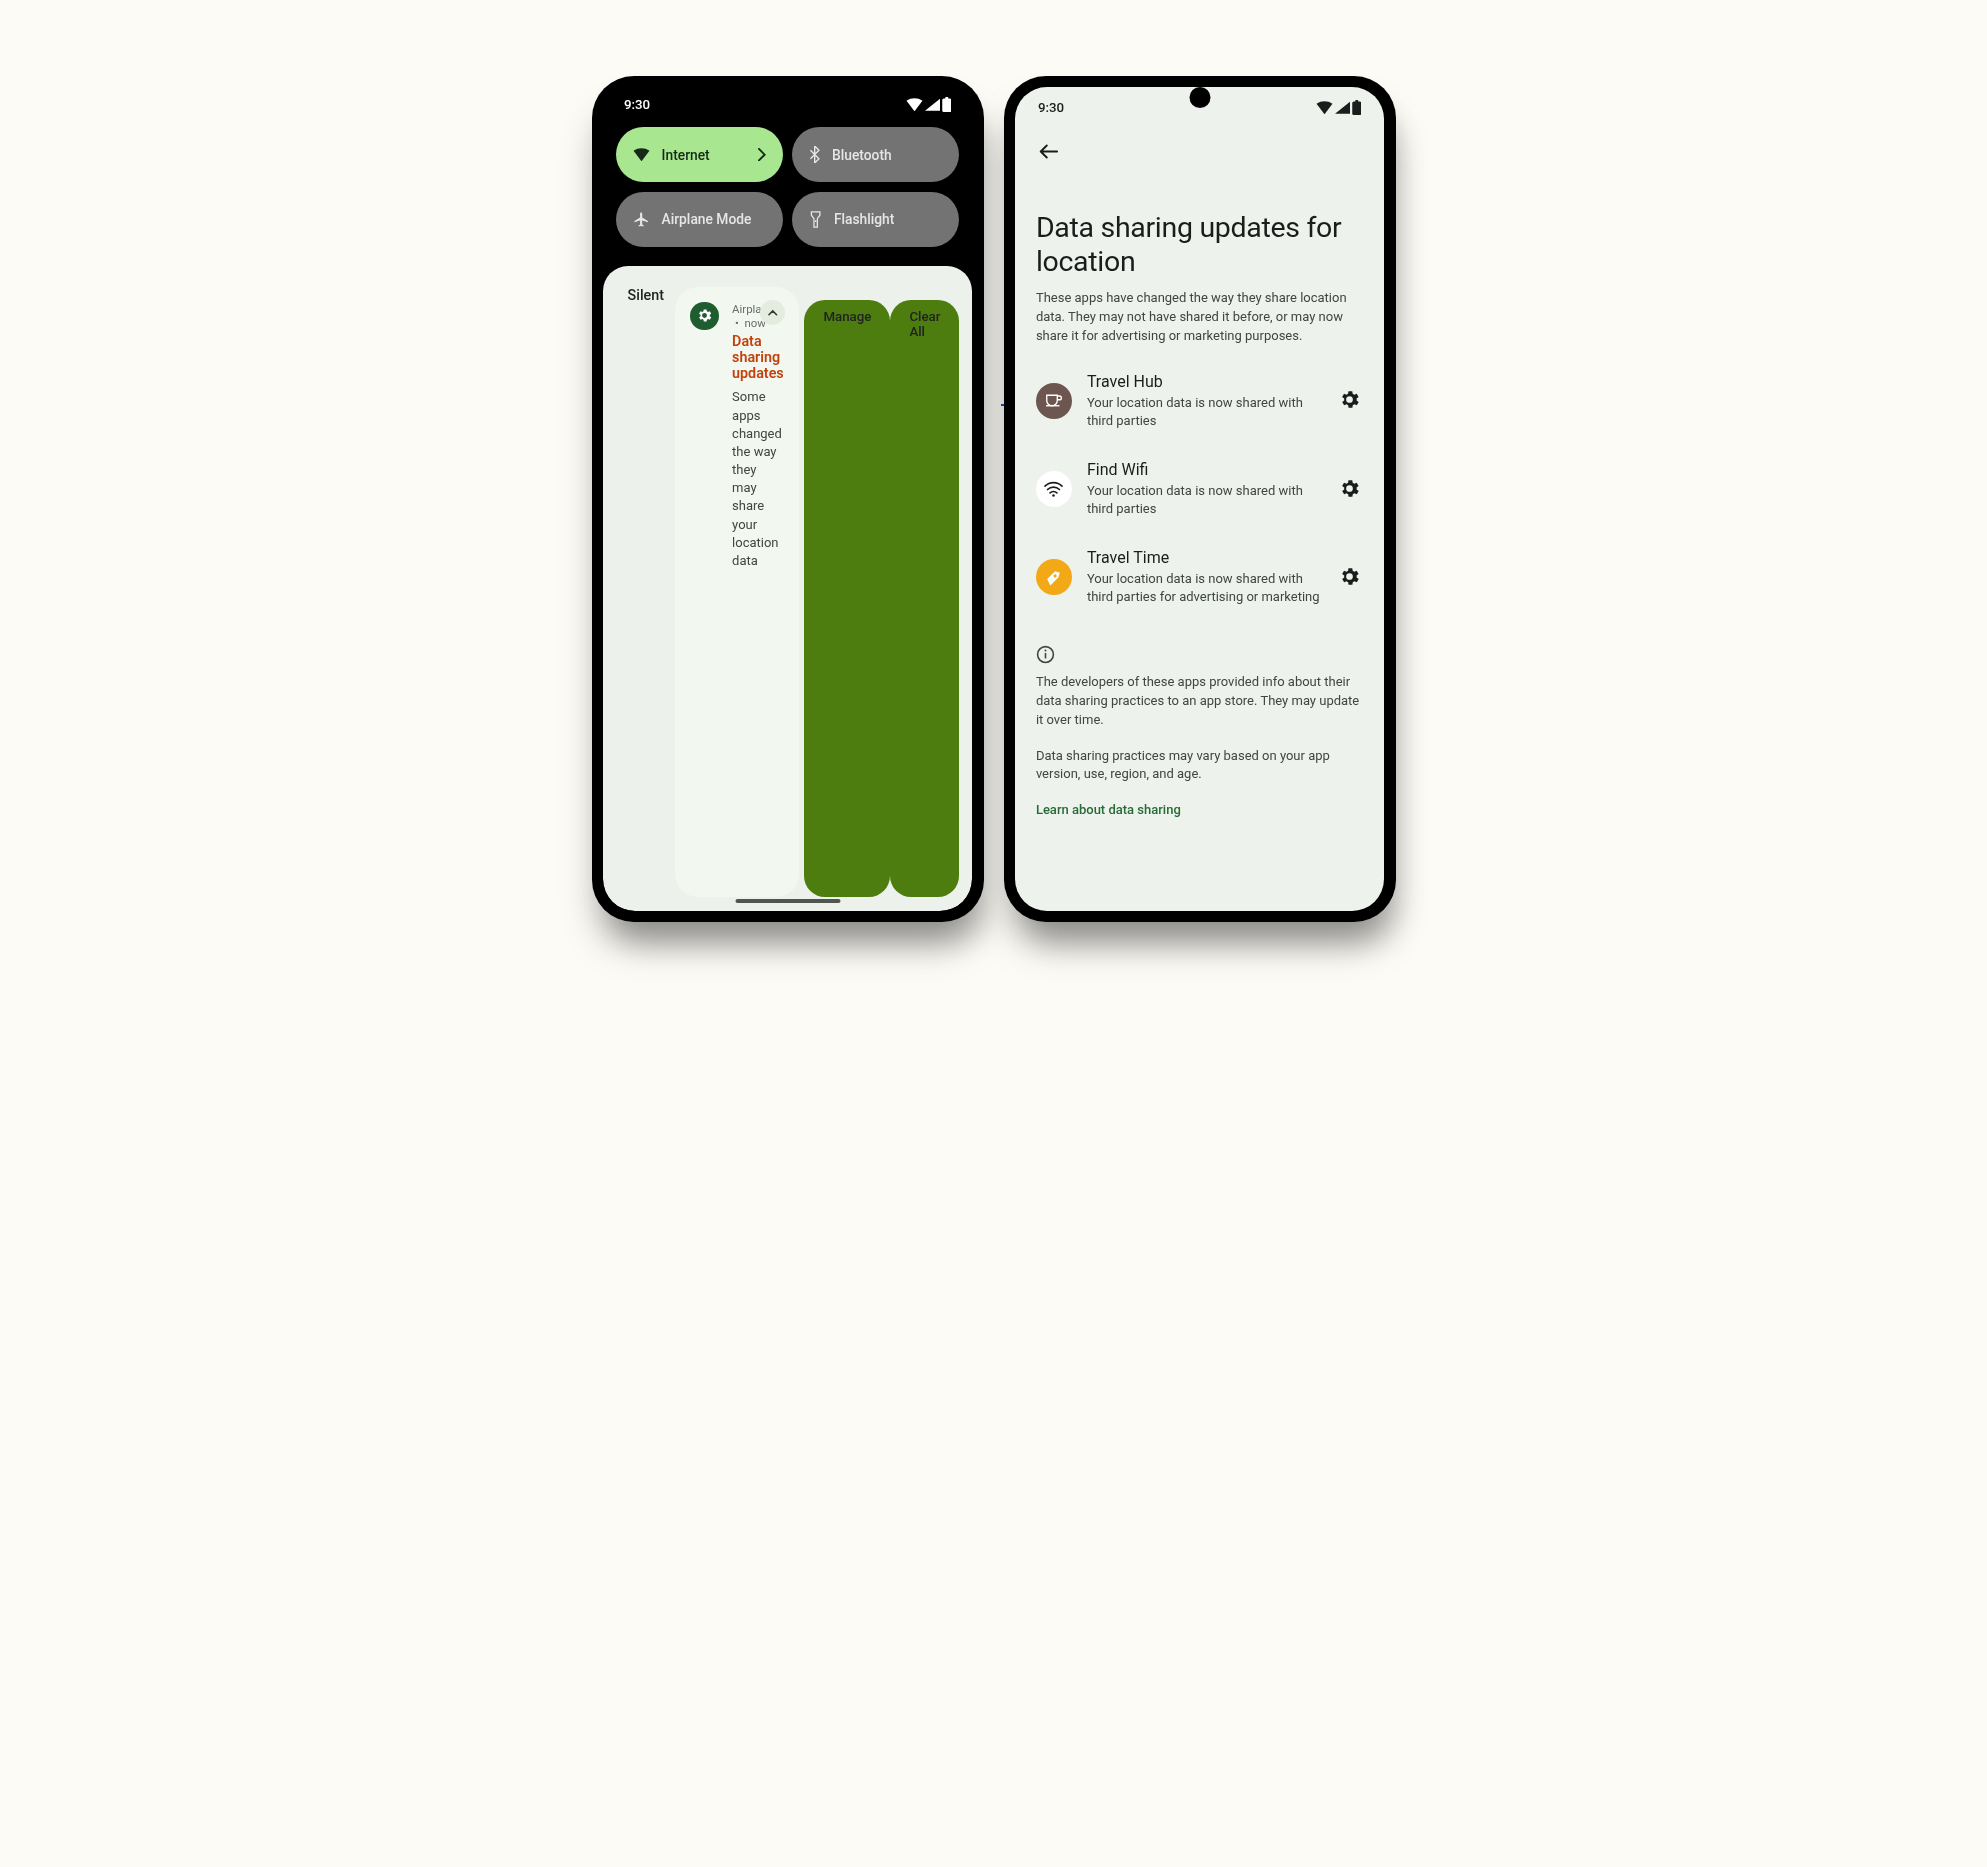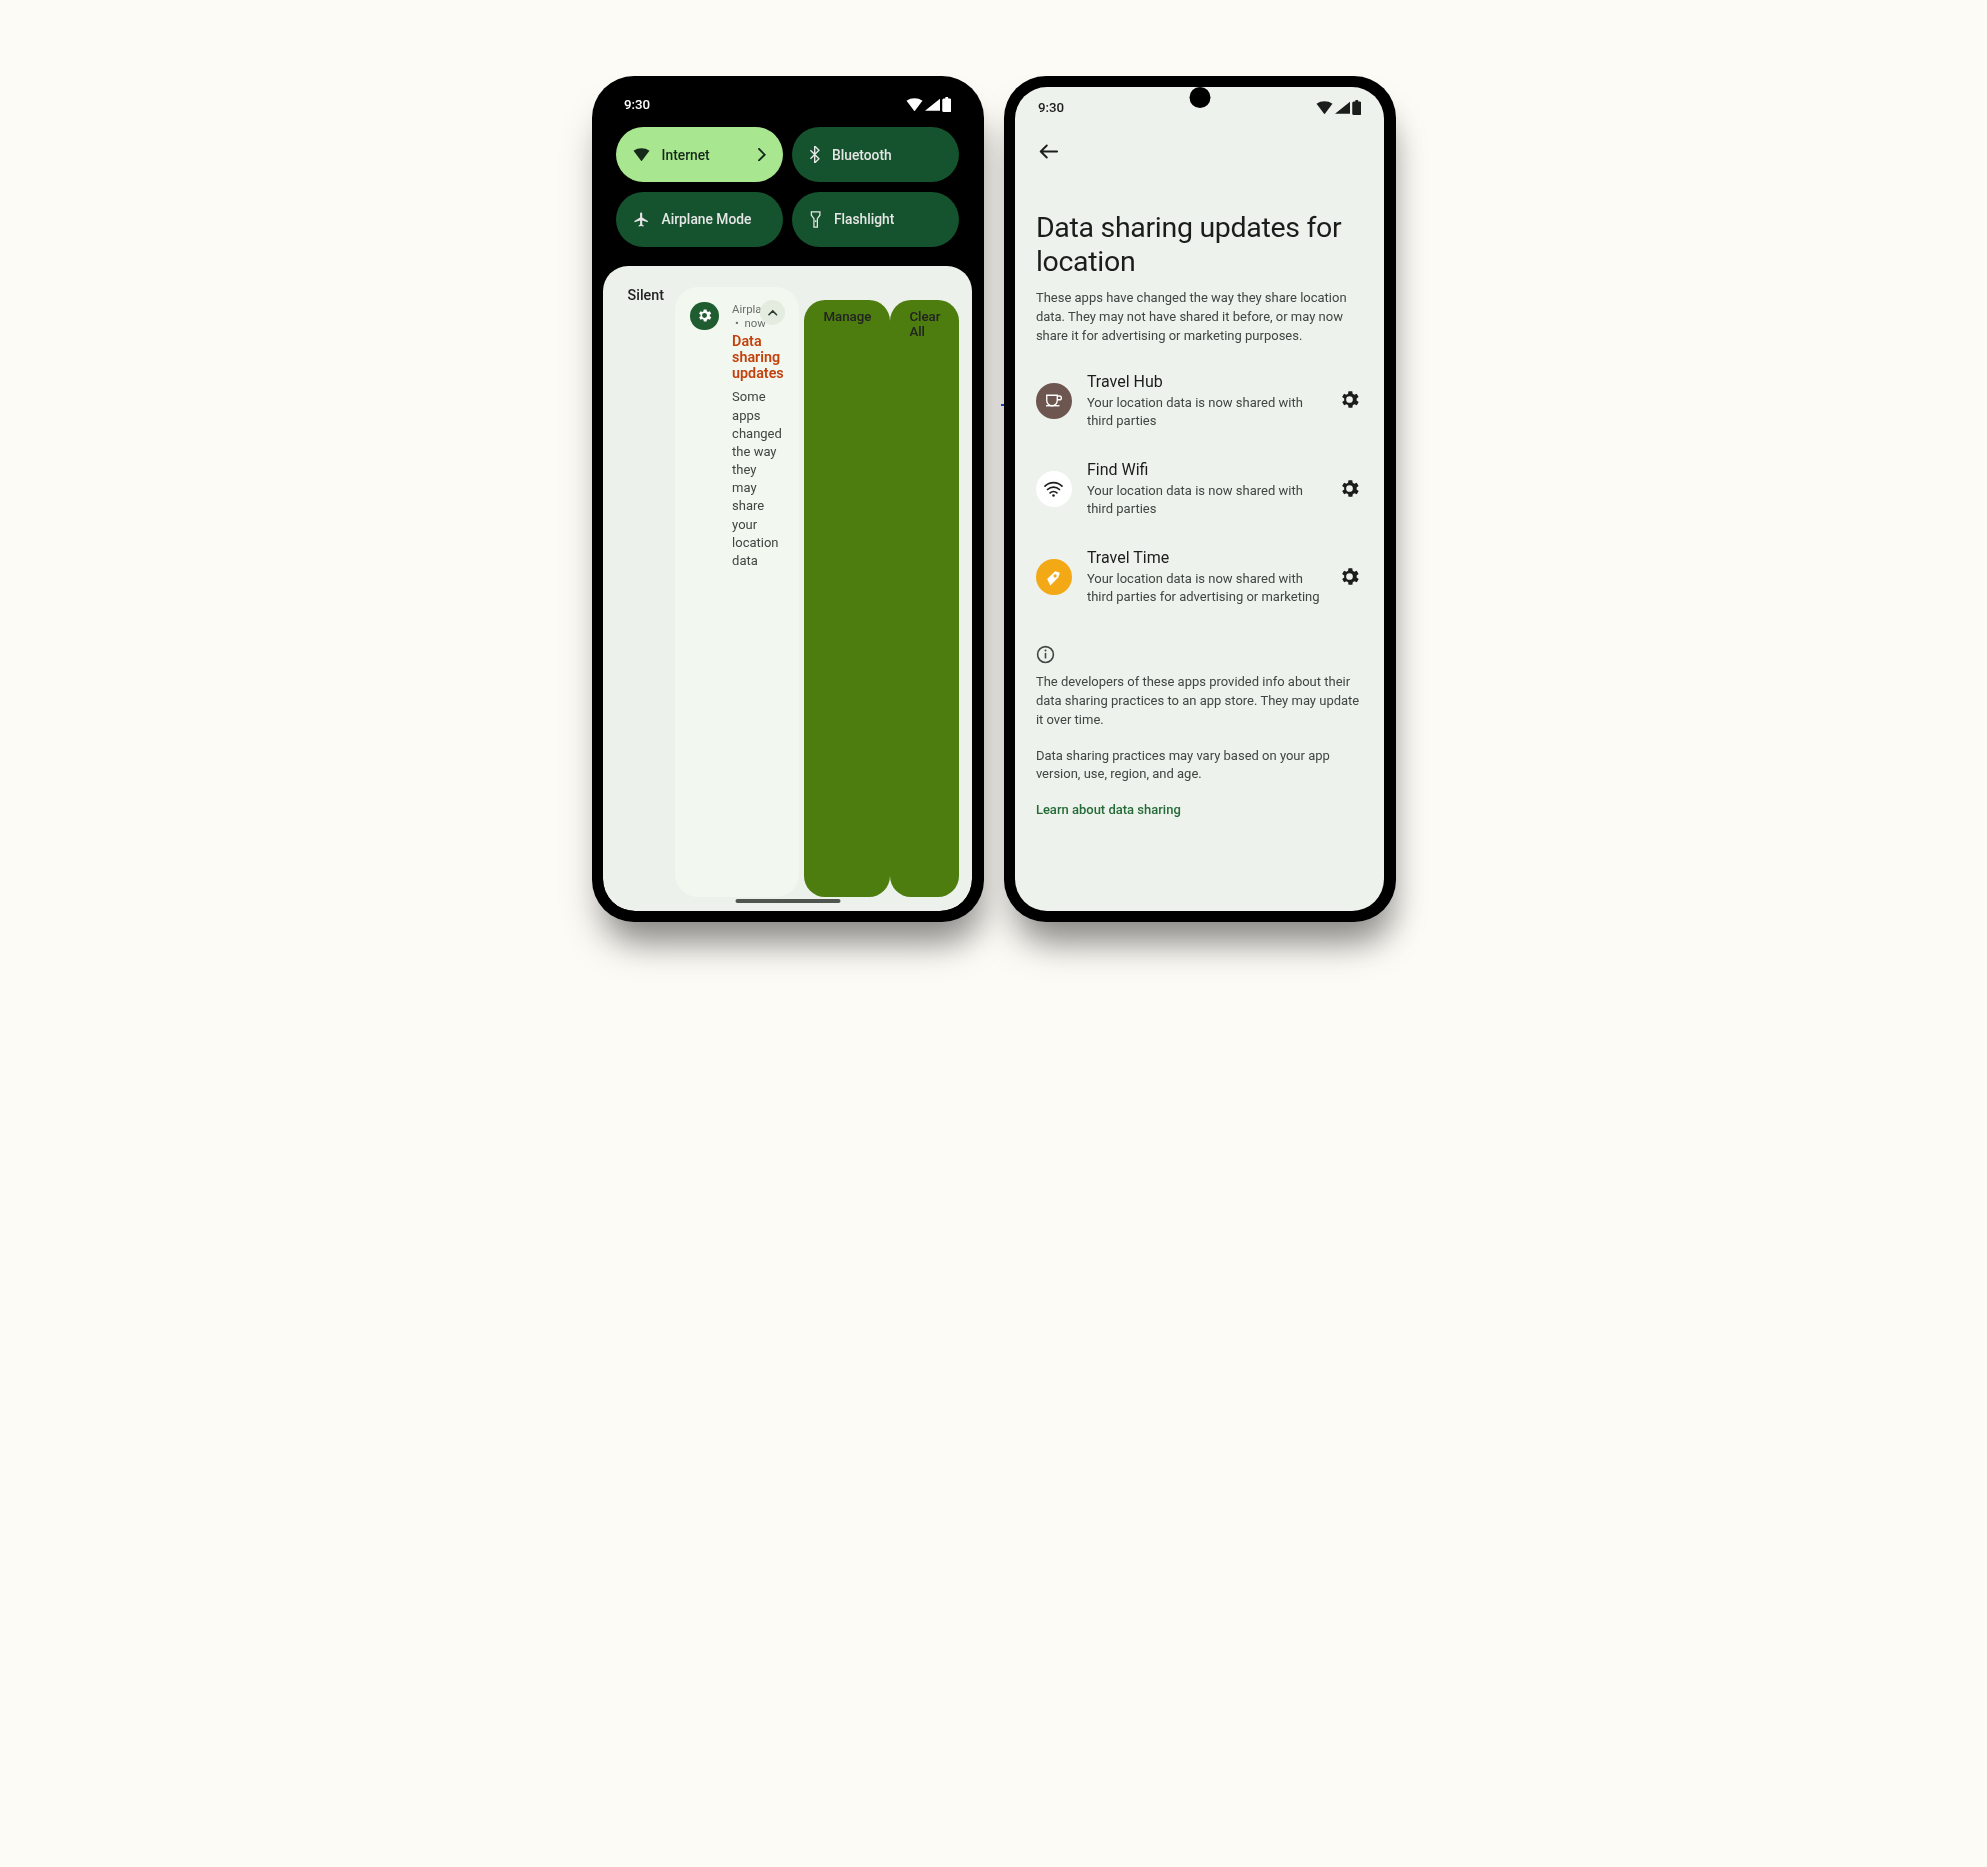--- a/index.html
+++ b/index.html
@@ -73,21 +73,21 @@
   .qs-tile {
     height: 55px;
     border-radius: 28.5px;
     display: flex;
     align-items: center;
     gap: 11.4px;
     padding: 0 17px;
     font-size: 13.8px;
     font-weight: 500;
     color: #e6e6e6;
-    background: #14532d;
+    background: #737373;
   }
   .qs-tile.active { background: #a8e78f; color: #16281a; }
   .qs-tile .chev { margin-left: auto; }
   .shade-body {
     flex: 1;
     background: #edf1eb;
     border-radius: 25px 25px 32px 32px;
     margin-top: 5.7px;
     padding: 21px 13.3px 13.3px;
     display: flex;

